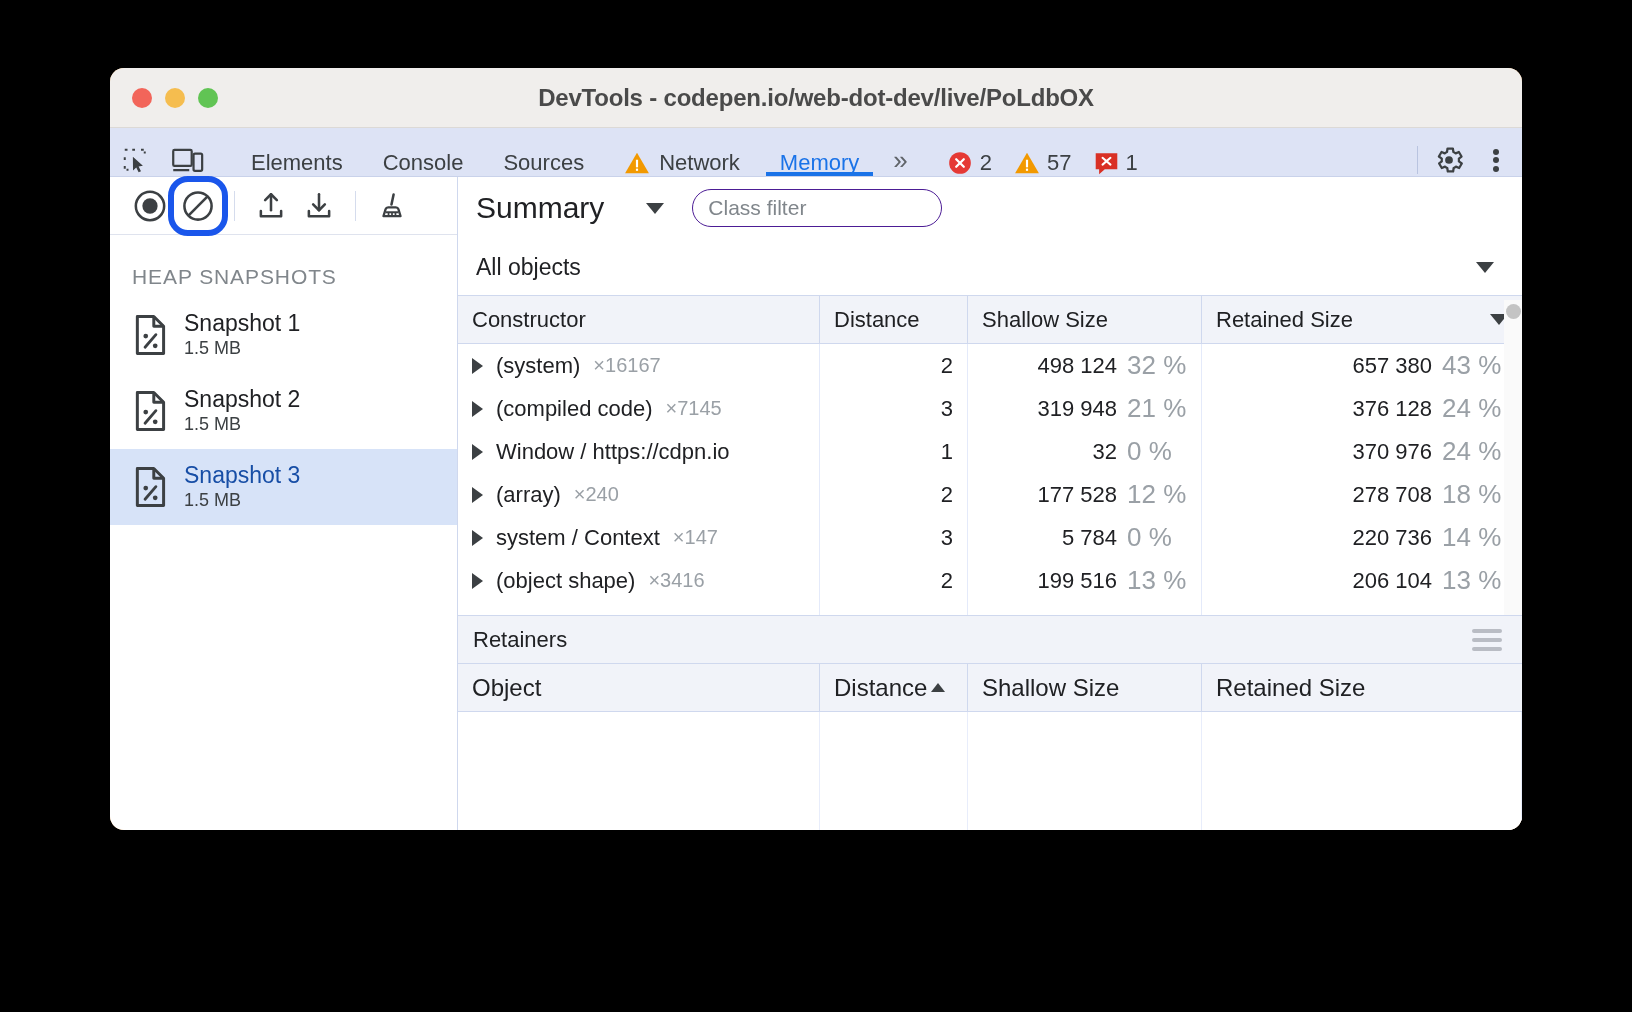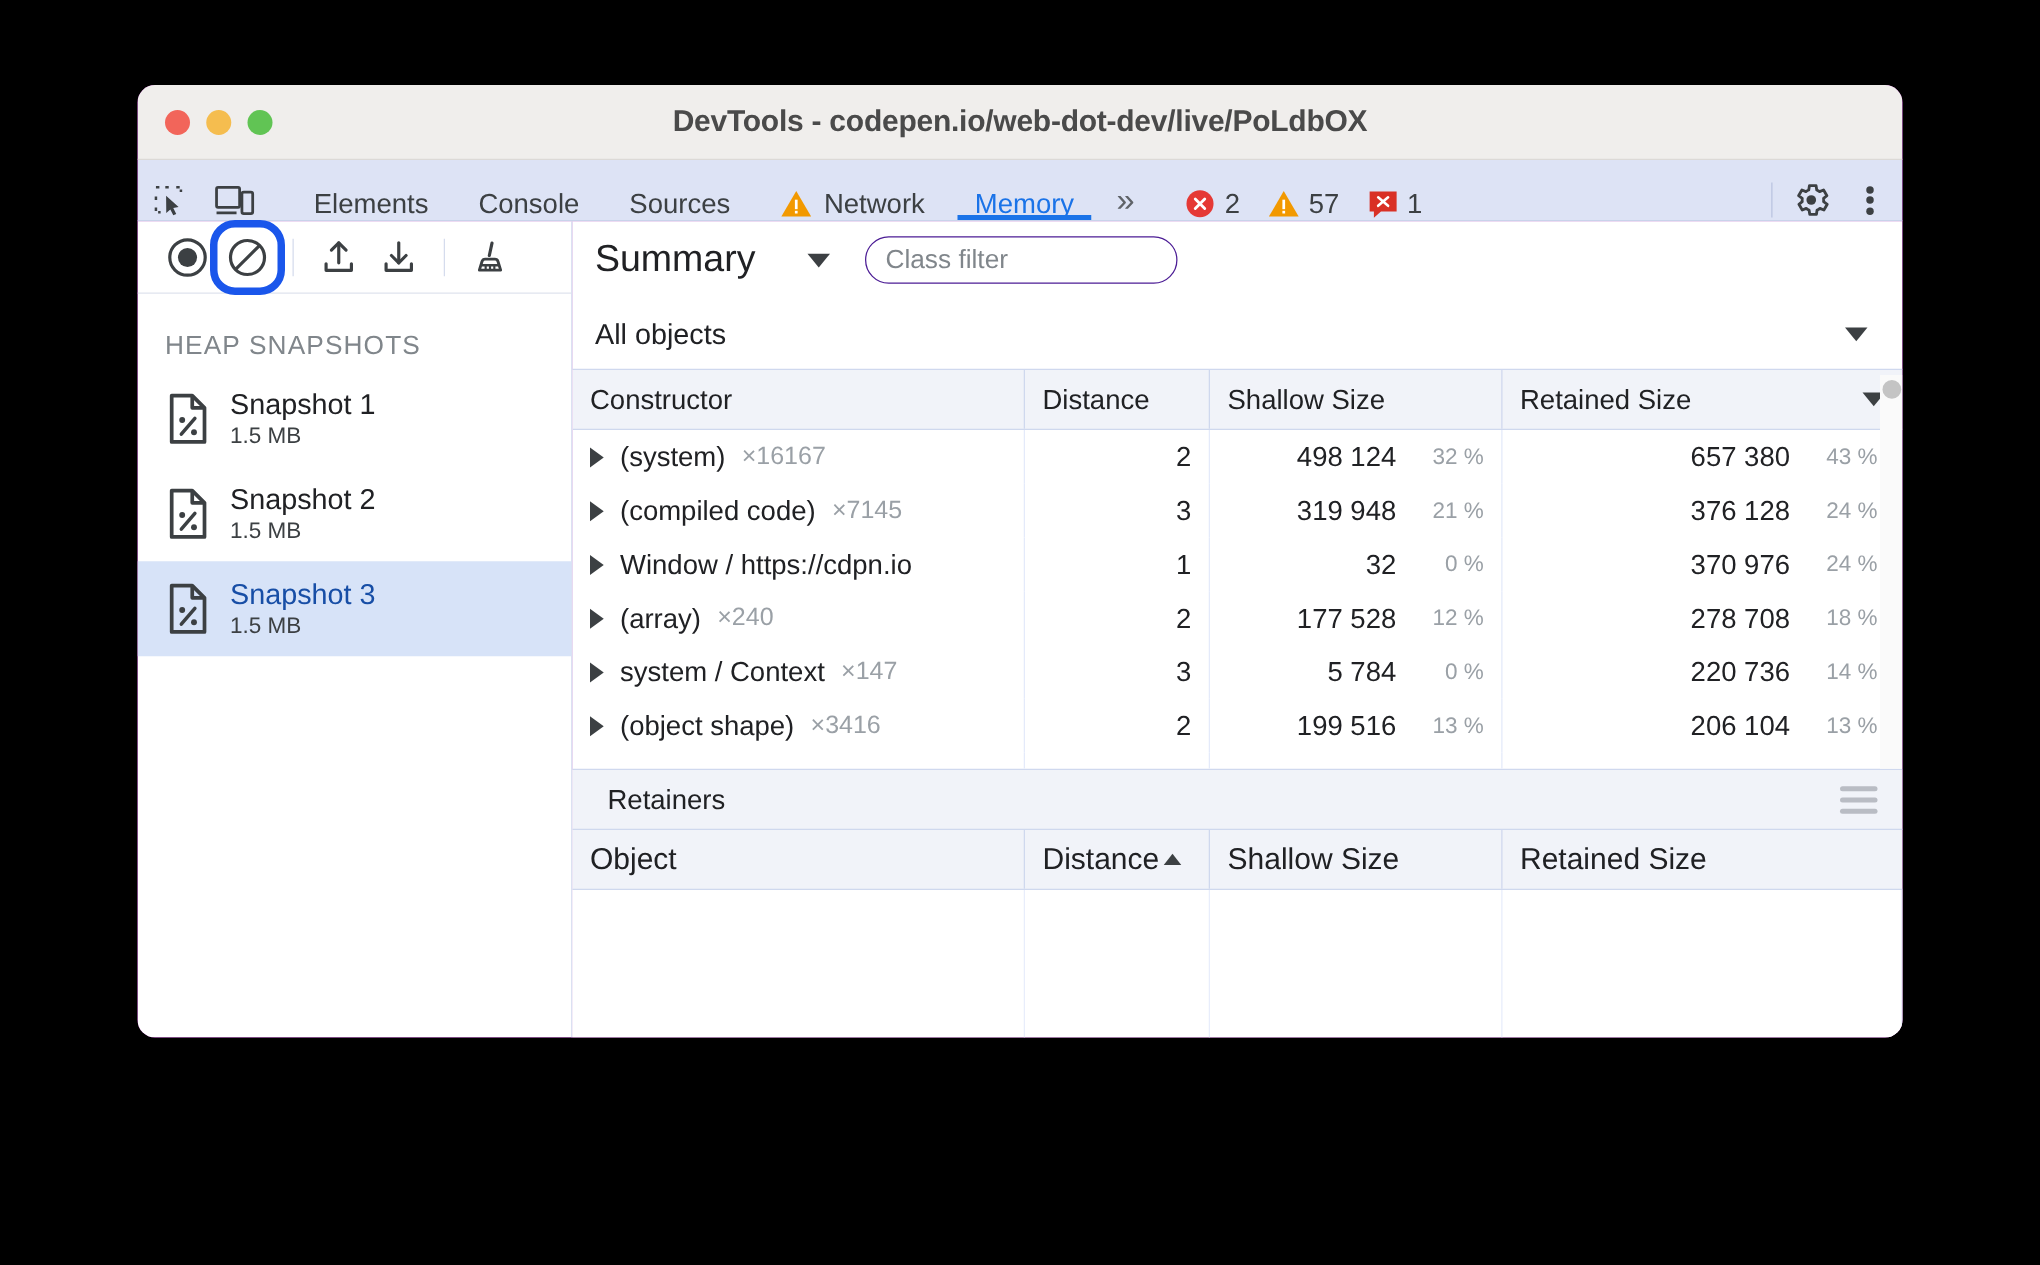--- a/index.html
+++ b/index.html
@@ -6,21 +6,21 @@
   html, body {
     width: 1632px; height: 1012px;
     background: #000;
     font-family: "Liberation Sans", sans-serif;
     overflow: hidden;
   }
   .window {
     position: absolute;
     left: 110px; top: 68px;
     width: 1412px; height: 762px;
-    background: #a21caf;
+    background: #fdba74;
     border-radius: 14px;
     overflow: hidden;
     display: flex;
     flex-direction: column;
   }
 
   
   .titlebar {
     height: 60px;
     background: #f0eeec;
@@ -246,21 +246,21 @@
     width: 0; height: 0;
     border-top: 8px solid transparent;
     border-bottom: 8px solid transparent;
     border-left: 11px solid #3c4043;
     margin-right: 13px;
     flex: 0 0 auto;
     cursor: pointer;
   }
   .ctor-name { white-space: nowrap; }
   .ctor-count { font-size: 20px; color: #9aa0a6; margin-left: 13px; }
-  .pct { font-size: 18px; color: #9aa0a6; min-width: 60px; text-align: right; }
+  .pct { font-size: 26px; color: #9aa0a6; min-width: 60px; text-align: left; }
   .num { font-variant-numeric: tabular-nums; }
 
   .vscroll {
     position: absolute; right: 0; top: 4px;
     width: 18px; bottom: 0;
     background: #fafafa;
     cursor: pointer;
   }
   .vthumb {
     position: absolute; top: 4px; left: 2px;
@@ -271,21 +271,21 @@
   
   .retainers {
     flex: 0 0 auto;
     border-top: 1px solid #cfd8ee;
     display: flex; flex-direction: column;
   }
   .ret-head {
     height: 48px;
     background: #f1f3f9;
     display: flex; align-items: center;
-    padding: 0 16px 0 28px;
+    padding: 0 16px 0 15px;
     border-bottom: 1px solid #cfd8ee;
   }
   .ret-title { font-size: 22px; color: #202124; }
   .ret-menu { margin-left: auto; width: 34px; cursor: pointer; display: flex; flex-direction: column; gap: 5px; }
   .ret-menu i { display: block; height: 4px; background: #b9bcc4; border-radius: 2px; }
   .ret-menu i:nth-child(1) { width: 30px; }
   .ret-menu i:nth-child(2) { width: 30px; }
   .ret-menu i:nth-child(3) { width: 30px; }
   .ret-table-head {
     display: flex; height: 48px;

